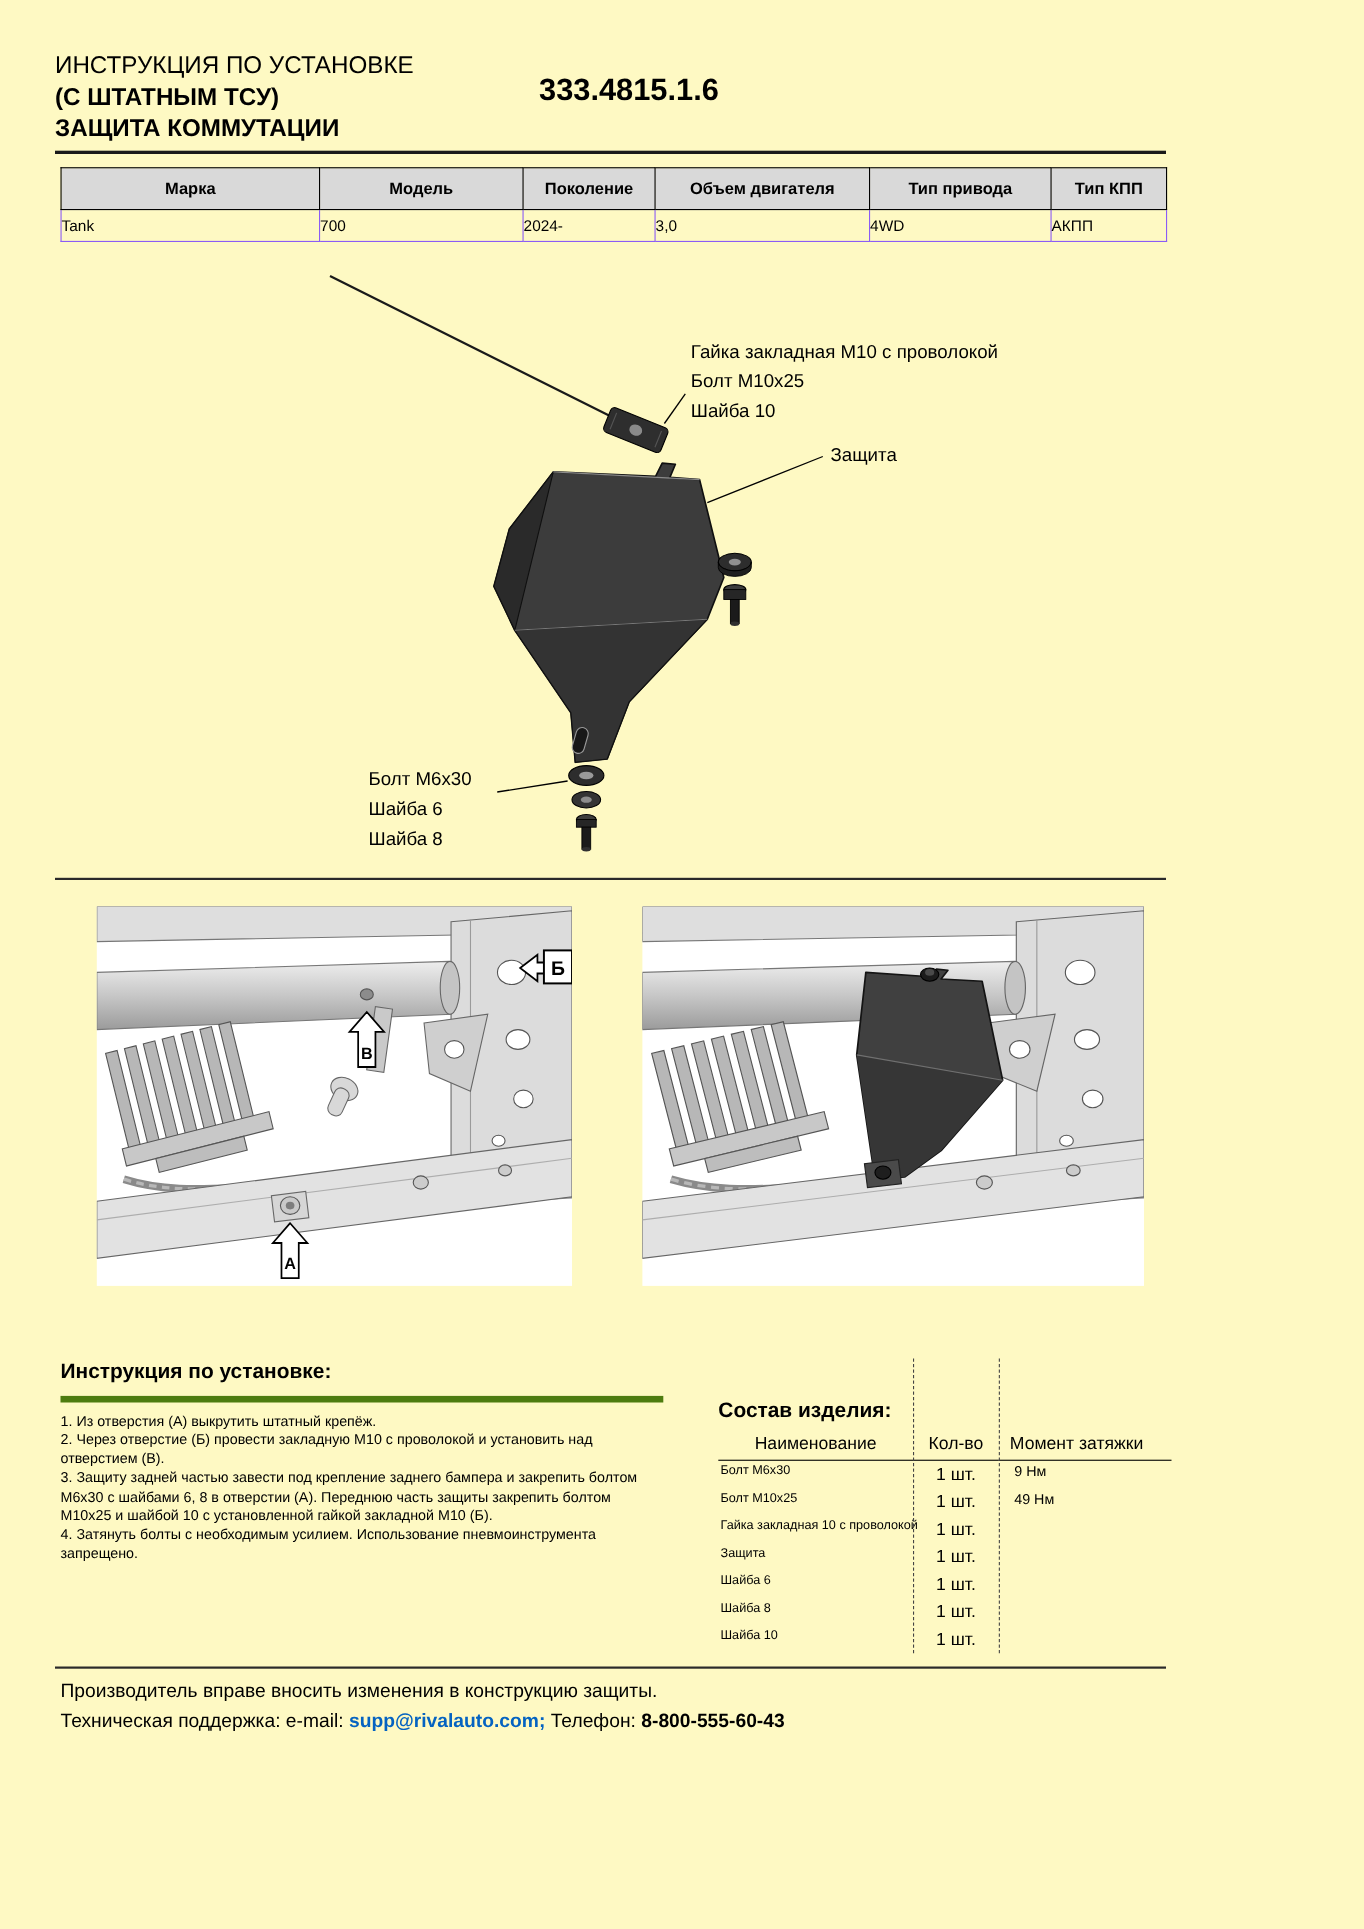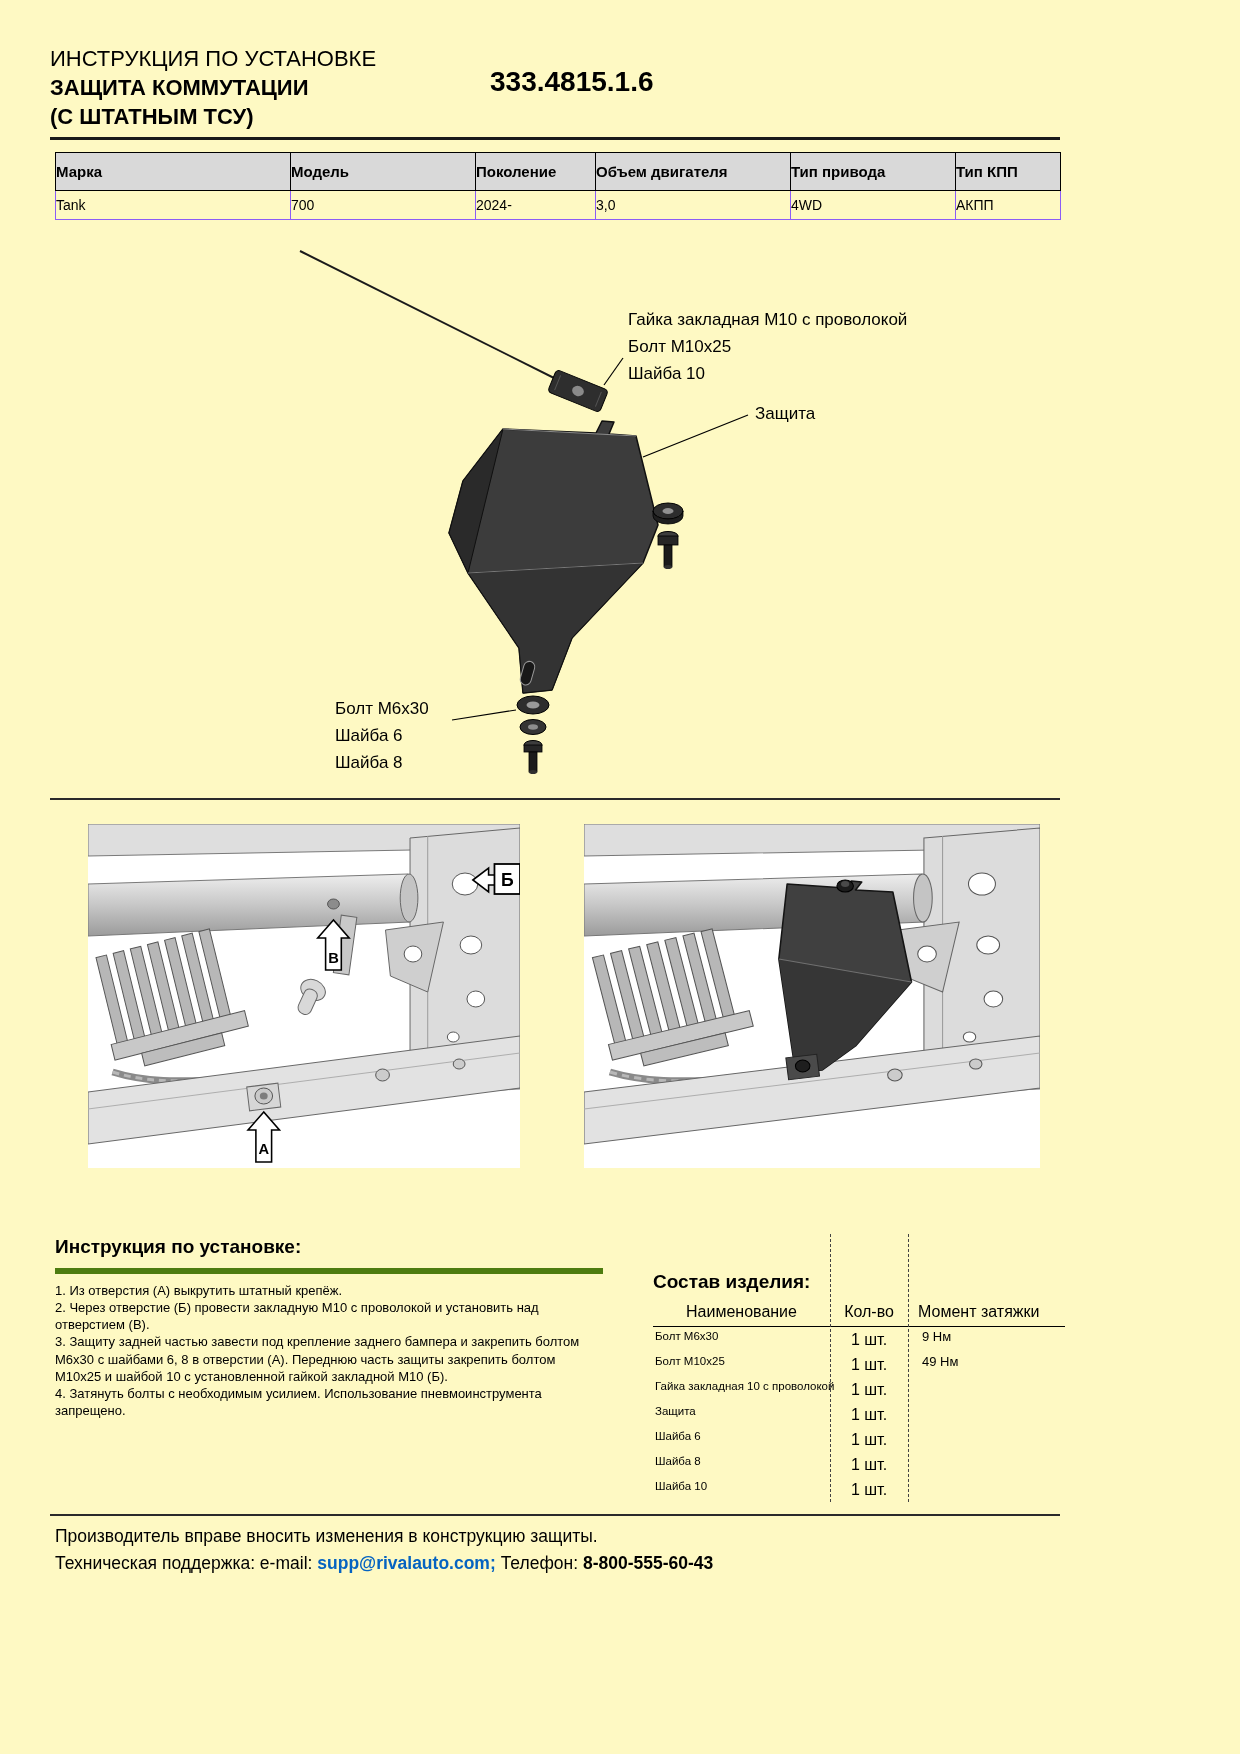--- a/index.html
+++ b/index.html
@@ -9,21 +9,21 @@
 
   
   .doc-header { position:relative; padding:44px 0 0 50px; height:131px; }
   .doc-type { font-size:22px; line-height:29px; }
   .doc-title { font-size:22px; line-height:29px; font-weight:bold; }
   .part-number { position:absolute; left:490px; top:66px; font-size:28px; font-weight:bold; }
   .header-rule { width:1010px; height:3px; background:#1a1a1a; margin:6px 0 0 50px; }
 
   
   .spec-table { border-collapse:collapse; margin:12px 0 0 55px; }
-  .spec-table th { background:#d9d9d9; border:1px solid #000; font-size:15px; font-weight:bold; height:38px; text-align:left; }
+  .spec-table th { background:#d9d9d9; border:1px solid #000; font-size:15px; font-weight:bold; height:38px; text-align:center; }
   .spec-table td { border:1px solid #8b5cf6; font-size:14px; height:29px; }
 
   
   .diagram { position:relative; width:1240px; height:565px; margin-top:13px; }
   .diagram svg.dsvg { position:absolute; left:0; top:0; }
   .callout { position:absolute; font-size:17px; line-height:27px; }
   .callout-top { left:628px; top:73px; }
   .callout-shield { left:755px; top:167px; }
   .callout-bottom { left:335px; top:462px; }
 
@@ -61,22 +61,22 @@
   .email-sep { color:#0563c1; font-weight:bold; }
   .phone-number { font-weight:bold; }
 </style>
 </head>
 <body>
 
 <div class="page">
 
   <header class="doc-header">
     <div class="doc-type">ИНСТРУКЦИЯ ПО УСТАНОВКЕ</div>
+    <div class="doc-title">(С ШТАТНЫМ ТСУ)</div>
     <div class="doc-title">ЗАЩИТА КОММУТАЦИИ</div>
-    <div class="doc-title">(С ШТАТНЫМ ТСУ)</div>
     <div class="part-number">333.4815.1.6</div>
   </header>
   <div class="header-rule"></div>
 
   <table class="spec-table">
     <colgroup>
       <col style="width:235px">
         <col style="width:185px">
         <col style="width:120px">
       <col style="width:195px">

